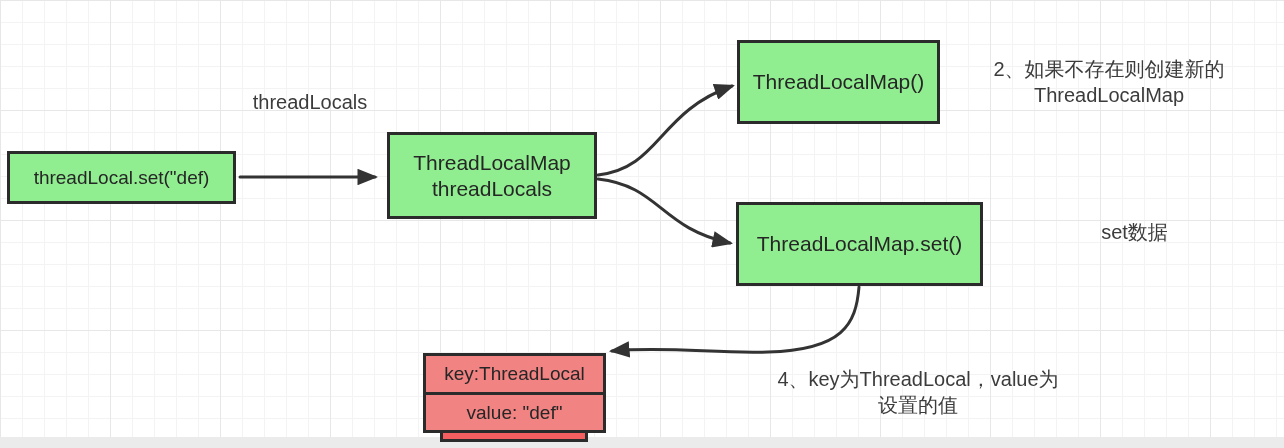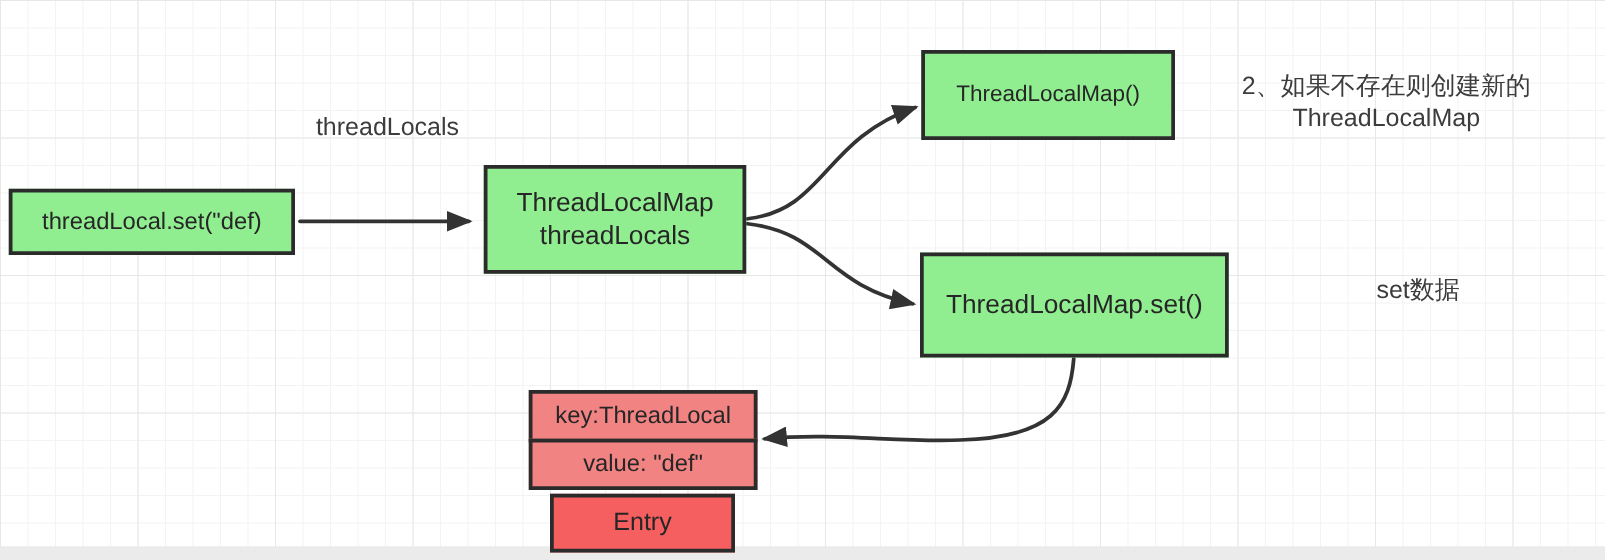--- a/index.html
+++ b/index.html
@@ -39,21 +39,21 @@
     display: flex;
     flex-direction: column;
     align-items: center;
     justify-content: center;
     text-align: center;
     border: 3px solid var(--node-border, #2b2b2b);
     color: #262626;
     line-height: 1.22;
   }
   .node.green { background: var(--node-green, #90ee90); }
-  .node.pink  { background: var(--node-pink, #f28383); }
+  .node.pink  { background: var(--node-pink, #f28383); margin-top: 41px; }
   .node.red   { background: var(--node-red, #f55f5f); }
   .annotation {
     position: absolute;
     text-align: center;
     color: var(--annotation-text, #3c3c3c);
     font-size: 20px;
     line-height: 26px;
     white-space: nowrap;
   }
   .annotation span { display: block; }
@@ -83,21 +83,21 @@
 
   <div class="node green" style="left:7px; top:151px; width:229px; height:53px; font-size:19px;">
     <span>threadLocal.set("def)</span>
   </div>
 
   <div class="node green" style="left:387px; top:132px; width:210px; height:87px; font-size:21px;">
     <span>ThreadLocalMap</span>
     <span>threadLocals</span>
   </div>
 
-  <div class="node green" style="left:737px; top:40px; width:203px; height:72px; font-size:18px;">
+  <div class="node green" style="left:737px; top:40px; width:203px; height:84px; font-size:21px;">
     <span>ThreadLocalMap()</span>
   </div>
 
   <div class="node green" style="left:736px; top:202px; width:247px; height:84px; font-size:21px;">
     <span>ThreadLocalMap.set()</span>
   </div>
 
   <div class="node red" style="left:440px; top:395px; width:148px; height:47px; font-size:20px; z-index:1;">
     <span>Entry</span>
   </div>
@@ -116,16 +116,20 @@
 
   <div class="annotation" style="left:948px; top:56px; width:300px;margin-left:11px;">
     <span>2、如果不存在则创建新的</span>
     <span>ThreadLocalMap</span>
   </div>
 
   <div class="annotation" style="left:985px; top:219px; width:299px;">
     <span>set数据</span>
   </div>
 
+  <div class="annotation" style="left:748px; top:366px; width:340px;">
+    <span>4、key为ThreadLocal，value为</span>
+    <span>设置的值</span>
+  </div>
 
   <div class="scrollbar-track"></div>
 
 </div>
 
 </body></html>

